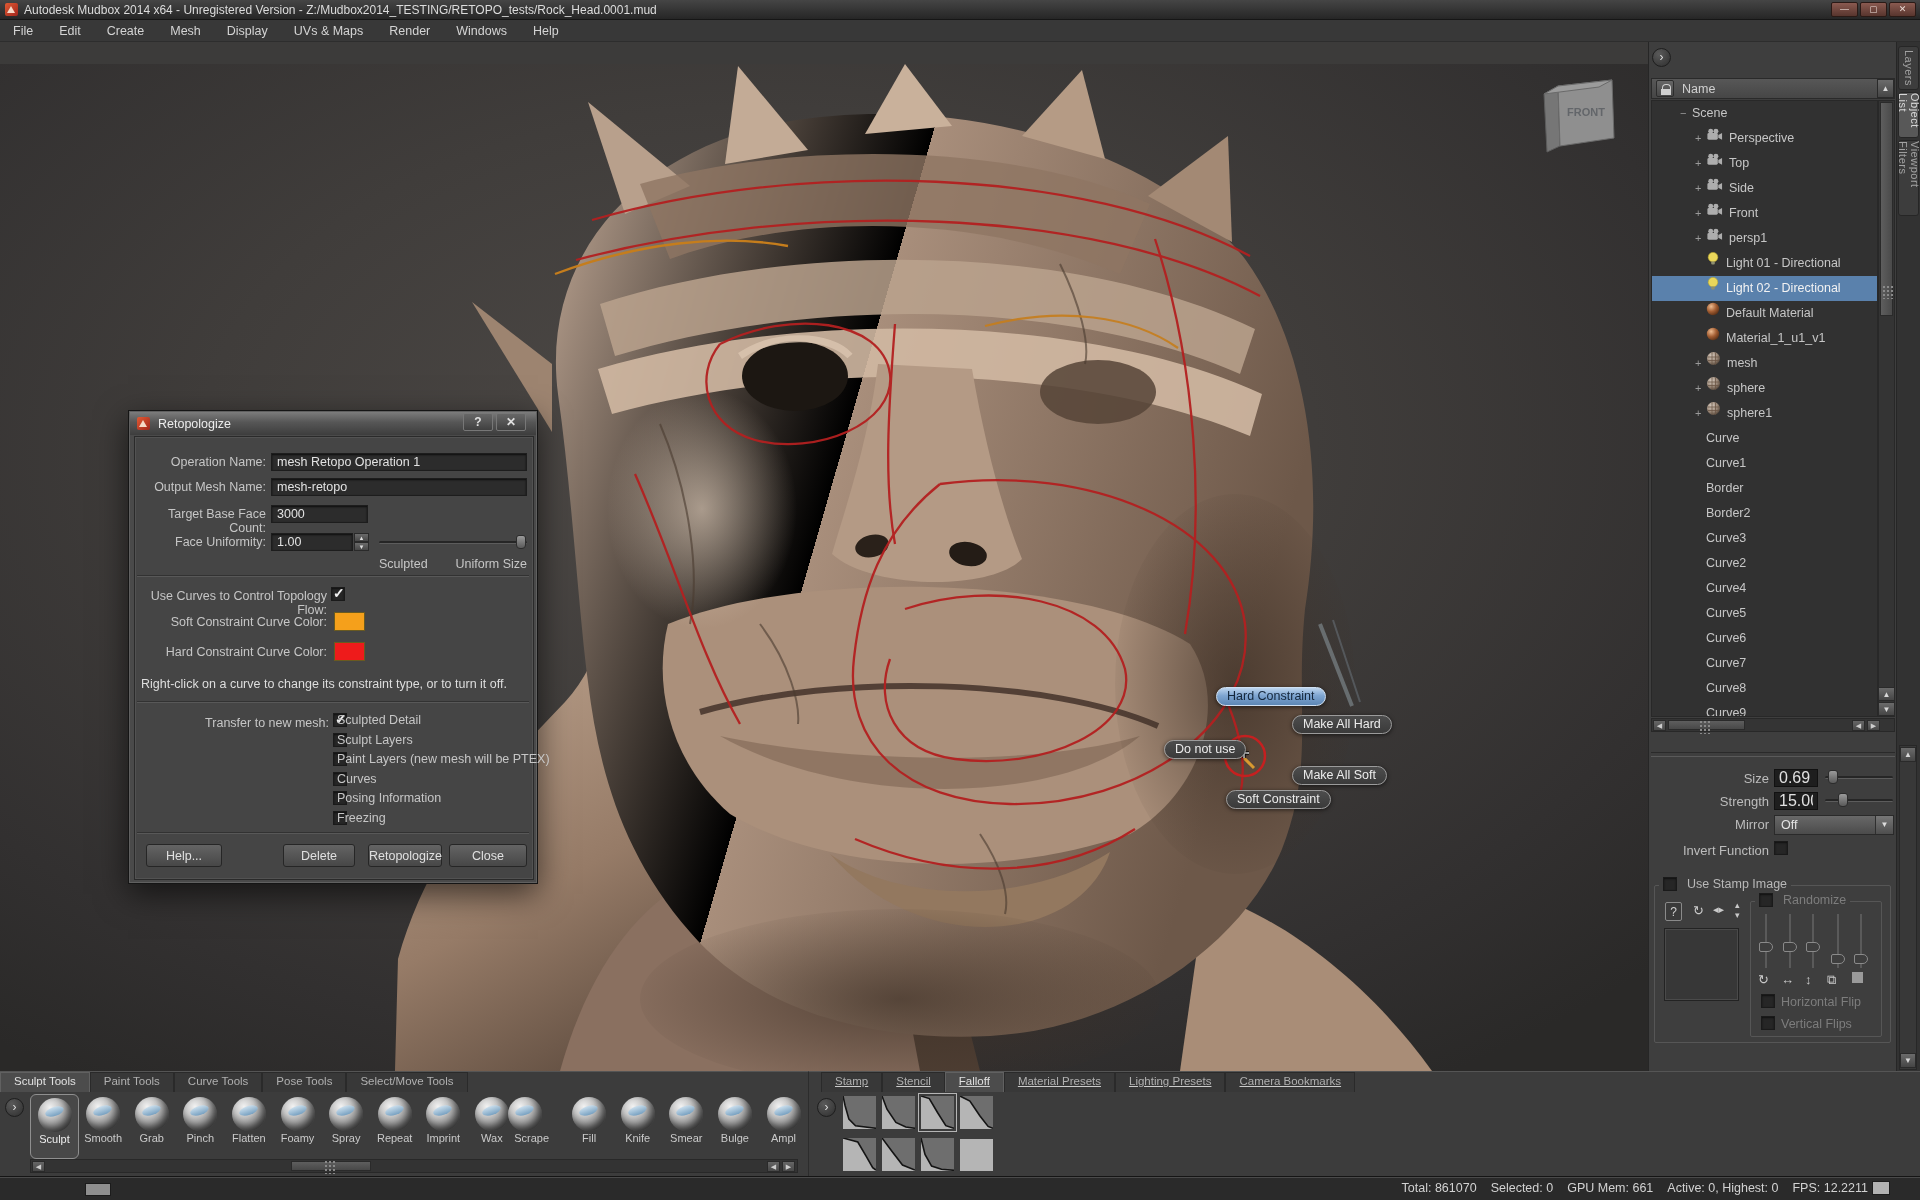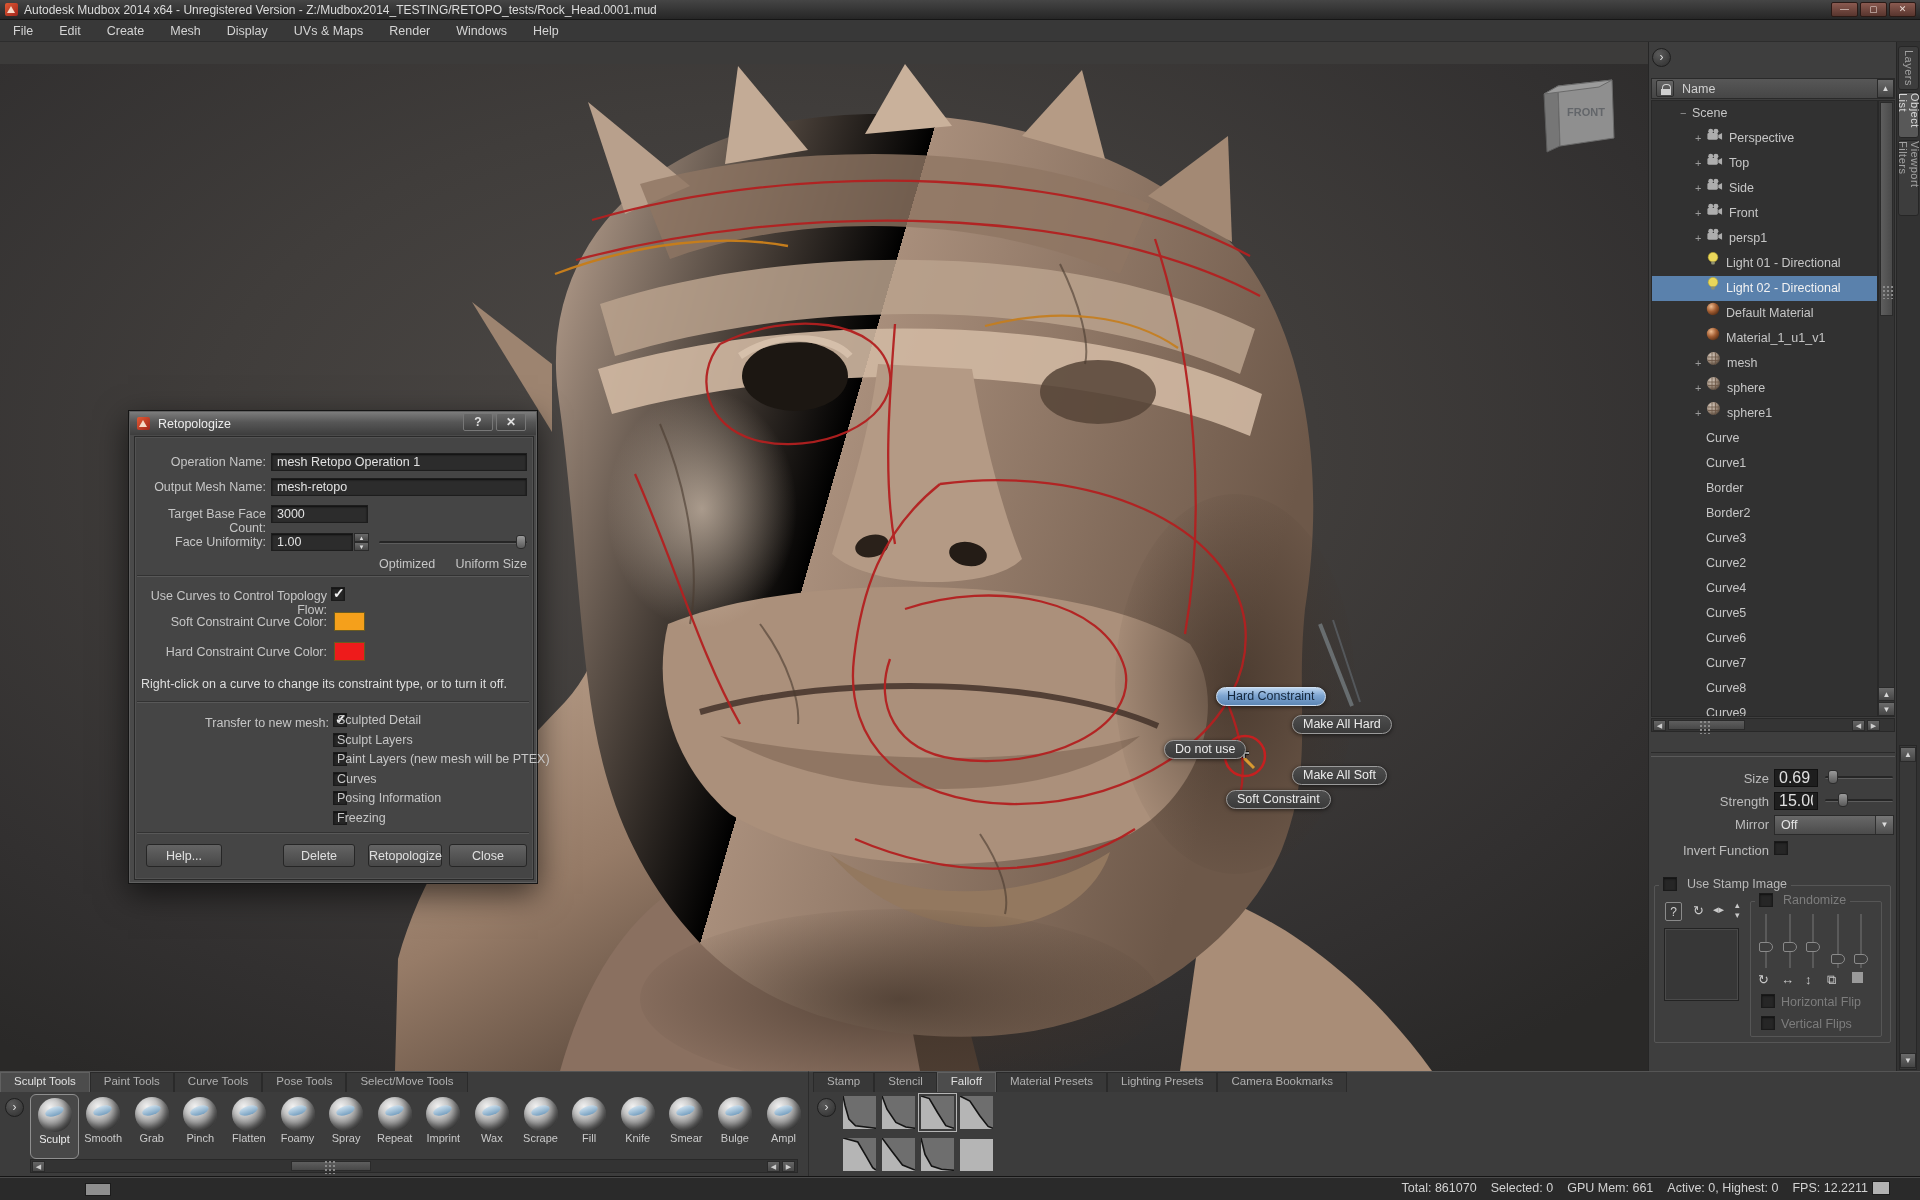--- a/index.html
+++ b/index.html
@@ -378,21 +378,21 @@
     <div class="dlg-label" style="left:20px; top:124px; width:117px;">Face Uniformity:</div>
     <input class="txt" style="left: 142px; top: 122px; width: 82px;" value="1.00">
     <div class="spinner" style="left:225px; top:122px;">
       <div class="spin-up">▲</div>
       <div class="spin-dn">▼</div>
     </div>
     <div class="hslider" style="left:250px; top:124px; width:148px;">
       <div class="track"></div>
       <div class="handle" style="left:137px;"></div>
     </div>
-    <div class="dlg-label" style="left:250px; top:146px; width:70px; text-align:left;">Optimized</div>
+    <div class="dlg-label" style="left:250px; top:146px; width:70px; text-align:left;">Sculpted</div>
     <div class="dlg-label" style="left:318px; top:146px; width:80px;">Uniform Size</div>
 
     <div class="dlg-sep" style="top:164px;"></div>
 
     <div class="dlg-label" style="left:10px; top:178px; width:188px;">Use Curves to Control Topology Flow:</div>
     <div class="cb checked" style="left:202px; top:176px;"></div>
 
     <div class="dlg-label" style="left:10px; top:204px; width:188px;">Soft Constraint Curve Color:</div>
     <div class="swatch" id="soft-swatch" style="left: 205px; top: 201px; background: rgb(245, 160, 27);"></div>
 
@@ -661,21 +661,21 @@
           <div class="tool-label">Repeat</div>
         </div>
         <div class="tool-item" style="left: 418.8px;">
           <div class="sphere"></div>
           <div class="tool-label">Imprint</div>
         </div>
         <div class="tool-item" style="left: 467.4px;">
           <div class="sphere"></div>
           <div class="tool-label">Wax</div>
         </div>
-        <div class="tool-item" style="left: 516px;">
+        <div class="tool-item" style="left: 500px; text-align: right;">
           <div class="sphere"></div>
           <div class="tool-label">Scrape</div>
         </div>
         <div class="tool-item" style="left: 564.6px;">
           <div class="sphere"></div>
           <div class="tool-label">Fill</div>
         </div>
         <div class="tool-item" style="left: 613.2px;">
           <div class="sphere"></div>
           <div class="tool-label">Knife</div>
@@ -697,21 +697,21 @@
       <div class="hs-btn" style="left:1px;">◀</div>
       <div style="position:absolute; left:260px; top:1px; width:80px; height:10px; background:linear-gradient(#5e5e5e,#484848); border:1px solid #2a2a2a;">
         <div class="grip-dots" style="left:32px; top:-2px;"></div>
       </div>
       <div class="hs-btn" style="left:736px;">◀</div>
       <div class="hs-btn" style="left:751px;">▶</div>
     </div>
   </div>
 
   <div id="presettray">
-    <div class="tray-tabs" id="preset-tabs" style="left:4px;">
+    <div class="tray-tabs" id="preset-tabs" style="left:12px;text-decoration:underline;">
         <div class="tray-tab">Stamp</div>
         <div class="tray-tab">Stencil</div>
         <div class="tray-tab active">Falloff</div>
         <div class="tray-tab">Material Presets</div>
         <div class="tray-tab">Lighting Presets</div>
         <div class="tray-tab">Camera Bookmarks</div>
       </div>
     <div class="collapse-btn" style="left:8px; top:26px;">›</div>
     <div id="falloffs">
         <div class="falloff-cell" style="left: 34px; top: 24px;"><svg width="33" height="33">

